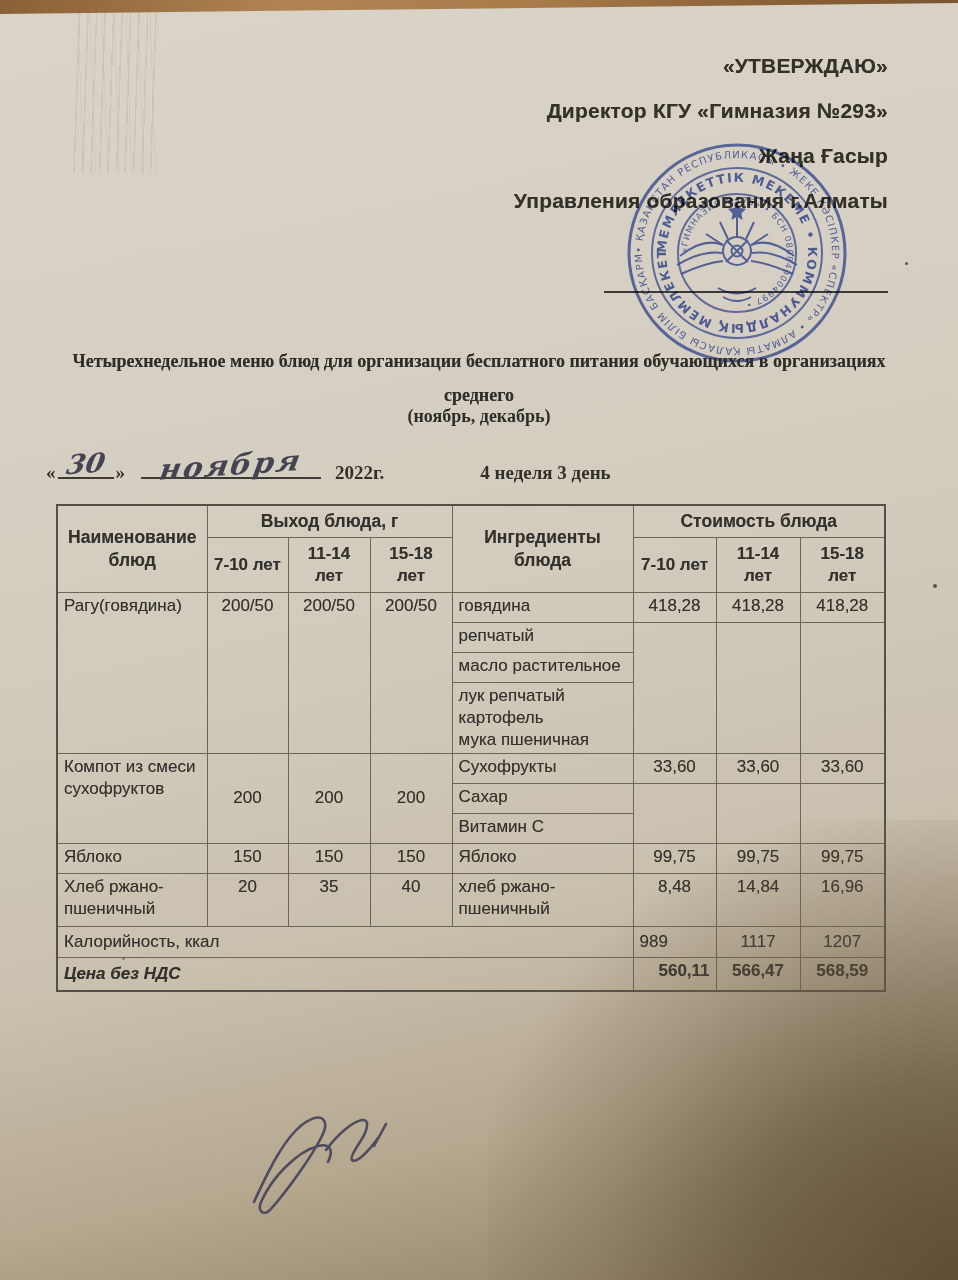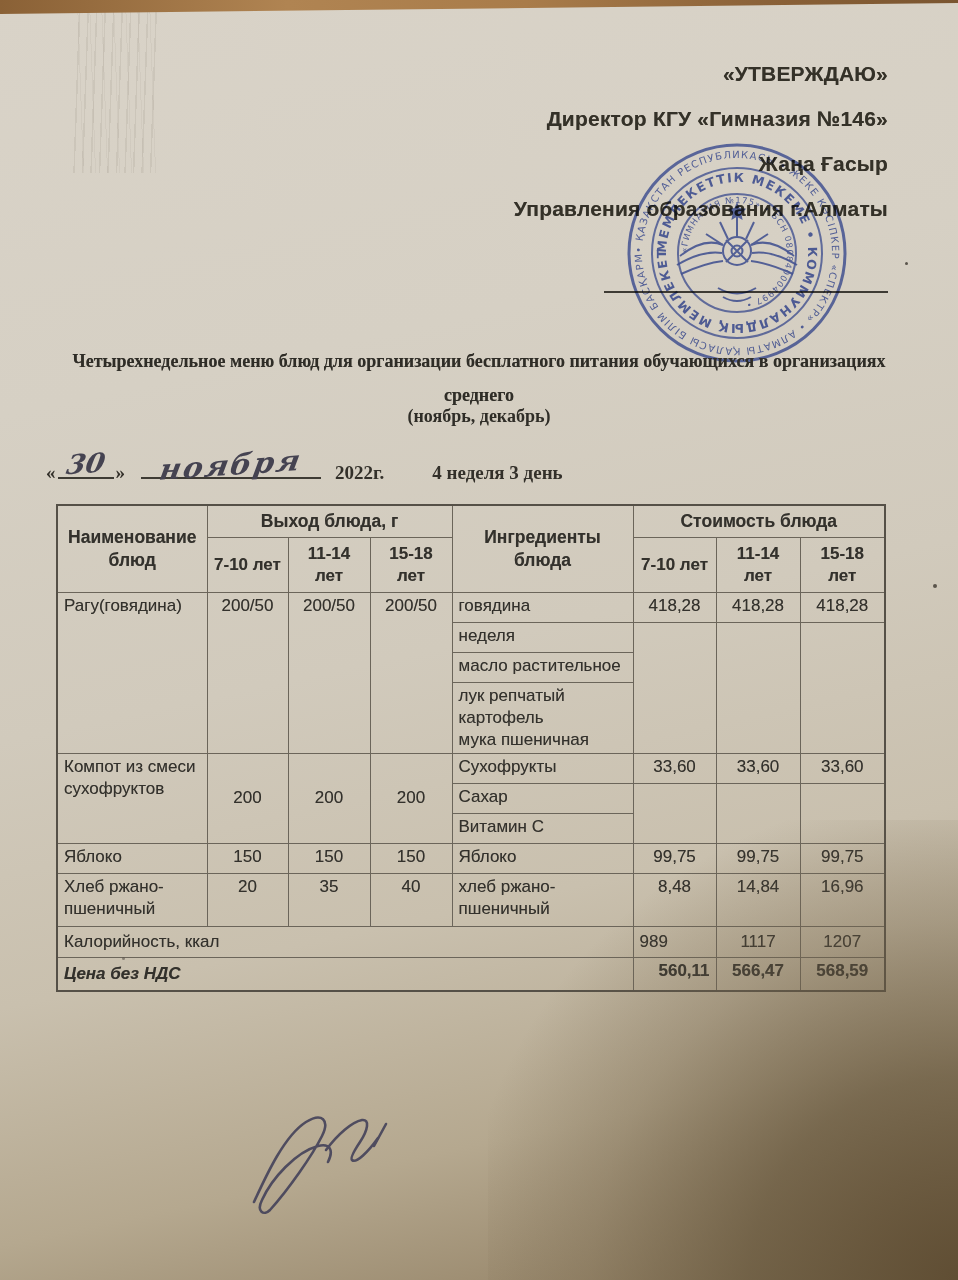--- a/index.html
+++ b/index.html
@@ -12,21 +12,21 @@
          clip-path:polygon(0 14px,55% 8px,100% 3px,100% 100%,0 100%);
          background:linear-gradient(168deg,#d9d3c8 0%,#d6d0c4 28%,#d1cabc 50%,#c9c0ae 68%,#b5a88f 84%,#97866a 96%,#8a7a5e 100%);}
   .shadow-br{position:absolute;right:0;bottom:0;width:470px;height:460px;pointer-events:none;
          background:radial-gradient(130% 130% at 100% 100%, rgba(92,74,48,.92) 0%, rgba(100,84,58,.72) 34%, rgba(116,100,74,.34) 60%, rgba(116,100,74,0) 82%);}
   .smudge{position:absolute;left:72px;top:8px;width:86px;height:165px;opacity:.5;filter:blur(.6px);
          background:repeating-linear-gradient(92deg, transparent 0 7px, rgba(108,98,86,.22) 7px 8.5px),
                     repeating-linear-gradient(88deg, transparent 0 11px, rgba(120,110,96,.14) 11px 12px);}
   .speck{position:absolute;border-radius:50%;background:#5a544b;}
 
   
-  .approval{position:absolute;top:62px;right:70px;text-align:right;color:#343128;}
+  .approval{position:absolute;top:54px;right:70px;text-align:right;color:#343128;}
   .appr-line{font-size:21px;font-weight:bold;margin-bottom:21px;letter-spacing:.2px;
              text-shadow:0 0 .5px rgba(52,49,40,.55);}
   .sig-line{position:absolute;top:291px;right:70px;width:284px;border-top:2px solid #3e3b34;}
 
   
   .stamp{position:absolute;left:622px;top:138px;mix-blend-mode:multiply;opacity:.9;}
 
   
   .title{position:absolute;top:344px;left:38px;width:882px;text-align:center;
          font-family:"Liberation Serif",serif;font-weight:bold;font-size:18px;line-height:34px;
@@ -39,21 +39,21 @@
             font-family:"Liberation Serif",serif;font-weight:bold;font-size:19px;color:#33302a;}
   .dl-quote{display:inline-block;vertical-align:baseline;}
   .blank{display:inline-block;border-bottom:2px solid #3e3b34;position:relative;}
   .blank.day{width:56px;margin:0 2px;}
   .blank.month{width:180px;margin:0 14px 0 16px;}
   .hand{position:absolute;bottom:-2px;width:100%;text-align:center;
         font-family:"DejaVu Serif",serif;font-style:italic;font-weight:bold;color:#454351;
         transform:skewX(-14deg) rotate(-4deg);}
   .hand.d{font-size:27px;}
   .hand.m{font-size:29px;letter-spacing:2px;bottom:-5px;}
-  .dl-year{margin-right:48px;}
+  .dl-year{margin-right:96px;}
 
   
   table.menu{position:absolute;top:504px;left:56px;width:828px;border-collapse:collapse;
         table-layout:fixed;color:#33312c;font-size:17px;
         border:2.5px solid #555047;text-shadow:0 0 .4px rgba(51,49,44,.45);}
   table.menu th, table.menu td{border:1.5px solid #6b655a;padding:2px 6px;line-height:1.3;
         overflow:hidden;}
   table.menu th{font-weight:bold;font-size:17.5px;text-align:center;vertical-align:middle;padding:4px 4px;}
   tr.hr2 th{height:46px;font-size:17px;}
   td.name{vertical-align:top;text-align:left;padding:3px 4px 3px 7px;}
@@ -77,21 +77,21 @@
 </head>
 <body>
 
 <div class="scene">
   <div class="paper">
 
     <div class="smudge"></div>
 
     <div class="approval">
       <div class="appr-line">«УТВЕРЖДАЮ»</div>
-      <div class="appr-line">Директор КГУ «Гимназия №146»</div>
+      <div class="appr-line">Директор КГУ «Гимназия №293»</div>
       <div class="appr-line">Жаңа Ғасыр</div>
       <div class="appr-line">Управления образования г.Алматы</div>
     </div>
     <div class="sig-line"></div>
 
     <svg class="stamp" width="230" height="230" viewBox="0 0 230 230">
       <defs>
         <path id="rOut" d="M115,115 m-95,0 a95,95 0 1,1 190,0 a95,95 0 1,1 -190,0"></path>
         <path id="rMid" d="M115,115 m-71,0 a71,71 0 1,1 142,0 a71,71 0 1,1 -142,0"></path>
         <path id="rIn" d="M115,115 m-50,0 a50,50 0 1,1 100,0 a50,50 0 1,1 -100,0"></path>
@@ -162,21 +162,21 @@
         <td class="name" rowspan="4">Рагу(говядина)</td>
         <td class="num" rowspan="4">200/50</td>
         <td class="num" rowspan="4">200/50</td>
         <td class="num" rowspan="4">200/50</td>
         <td class="ing">говядина</td>
         <td class="num">418,28</td>
         <td class="num">418,28</td>
         <td class="num">418,28</td>
       </tr>
       <tr>
-        <td class="ing">неделя</td>
+        <td class="ing">репчатый</td>
         <td rowspan="3"></td>
         <td rowspan="3"></td>
         <td rowspan="3"></td>
       </tr>
       <tr>
         <td class="ing">масло растительное</td>
       </tr>
       <tr>
         <td class="ing pre">лук репчатый
 картофель

